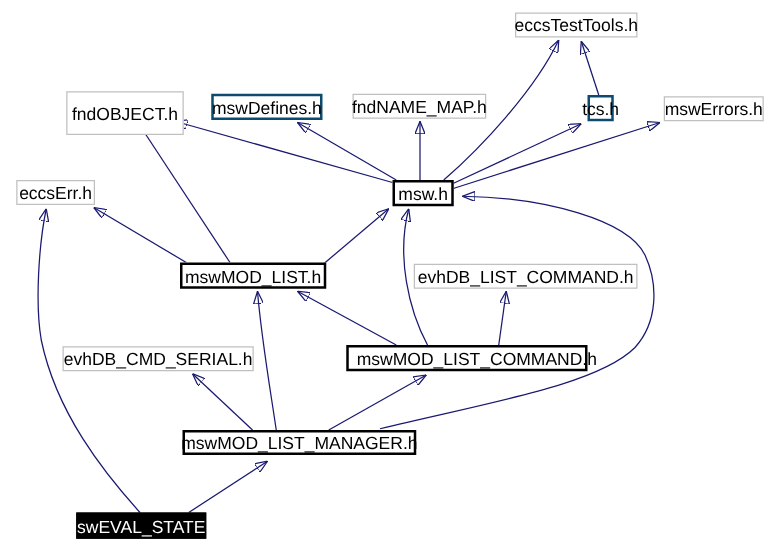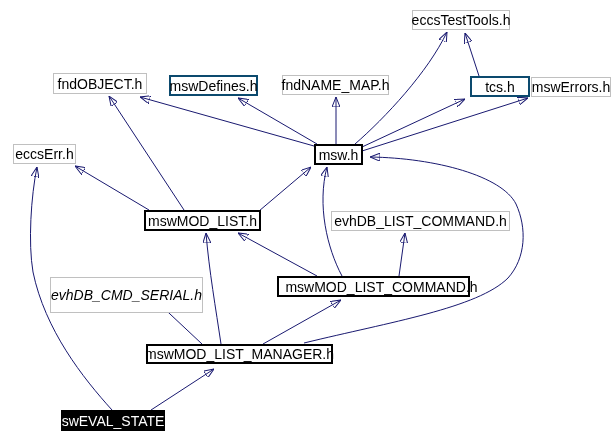--- a/index.html
+++ b/index.html
@@ -46,39 +46,39 @@
     <path marker-end="url(#ah)" d="M202,344 L154,299"></path>
     <path marker-end="url(#ah)" d="M221,344 C216,310 209,270 206,233"></path>
     <path marker-end="url(#ah)" d="M263,344 L341,300"></path>
     <path marker-end="url(#ah)" d="M304,343 C390,322 478,308 508,278 C526,258 527,228 516,204 C502,176 436,158 370,157"></path>
     <path marker-end="url(#ah)" d="M112,410 C83,378 45,330 33,272 C28,243 31,196 37,167"></path>
     <path marker-end="url(#ah)" d="M151,410 L214,369"></path>
   </svg>
 
   <div class="node plain" style="left:412px;top:10px;width:98px;height:20px;">eccsTestTools.h</div>
 
-  <div class="node plain" style="left:53px;top:73px;width:94px;height:21px;">fndOBJECT.h</div>
+  <div class="node plain" style="left:53px;top:73px;width:94px;height:35px;">fndOBJECT.h</div>
 
   <div class="node red" style="left:169px;top:75px;width:89px;height:21px;">mswDefines.h</div>
 
   <div class="node plain" style="left:282px;top:75px;width:107px;height:20px;">fndNAME_MAP.h</div>
 
-  <div class="node red" style="left:470px;top:76px;width:60px;height:21px;">tcs.h</div>
+  <div class="node red" style="left:470px;top:76px;width:21px;height:21px;">tcs.h</div>
 
   <div class="node plain" style="left:531px;top:77px;width:80px;height:20px;">mswErrors.h</div>
 
   <div class="node plain" style="left:13px;top:144px;width:63px;height:20px;">eccsErr.h</div>
 
   <div class="node documented" style="left:314px;top:144px;width:49px;height:21px;">msw.h</div>
 
   <div class="node documented" style="left:144px;top:210px;width:117px;height:21px;">mswMOD_LIST.h</div>
 
   <div class="node plain" style="left:331px;top:211px;width:179px;height:20px;">evhDB_LIST_COMMAND.h</div>
 
-  <div class="node plain" style="left:50px;top:277px;width:153px;height:36px;font-style:italic;">evhDB_CMD_SERIAL.h</div>
+  <div class="node plain" style="left:50px;top:277px;width:153px;height:20px;">evhDB_CMD_SERIAL.h</div>
 
   <div class="node documented" style="left:277px;top:276px;width:193px;height:21px;padding-left:16px;">mswMOD_LIST_COMMAND.h</div>
 
   <div class="node documented" style="left:146px;top:344px;width:187px;height:20px;">mswMOD_LIST_MANAGER.h</div>
 
   <div class="node current" style="left:61px;top:410px;width:104px;height:21px;">mswEVAL_STATE.h</div>
 
 </div>
 
 </body></html>

